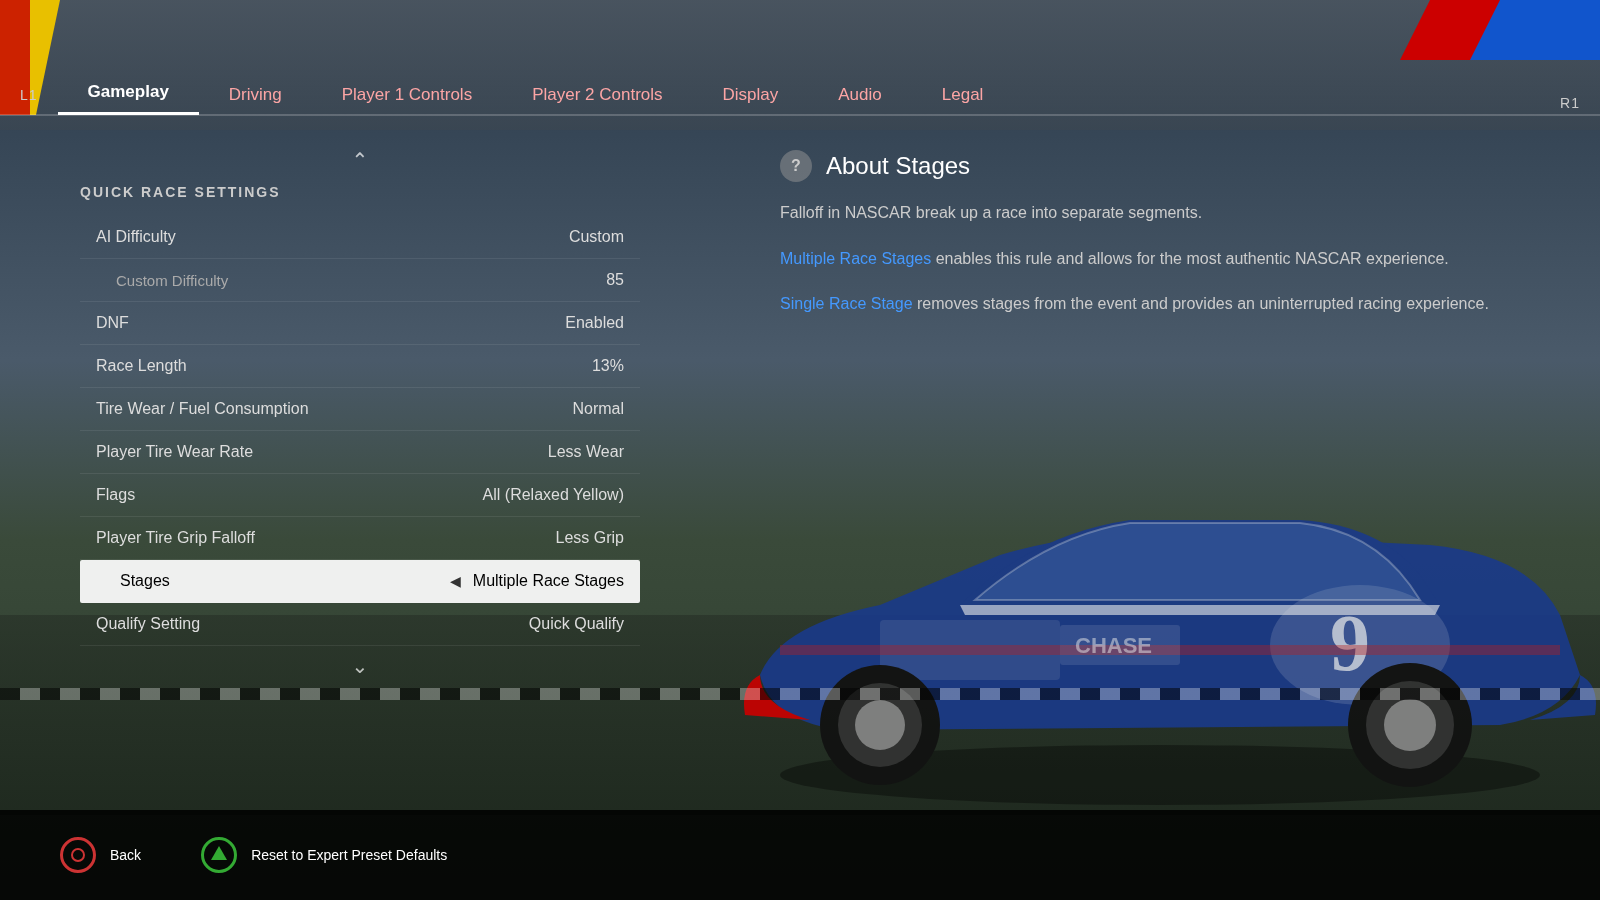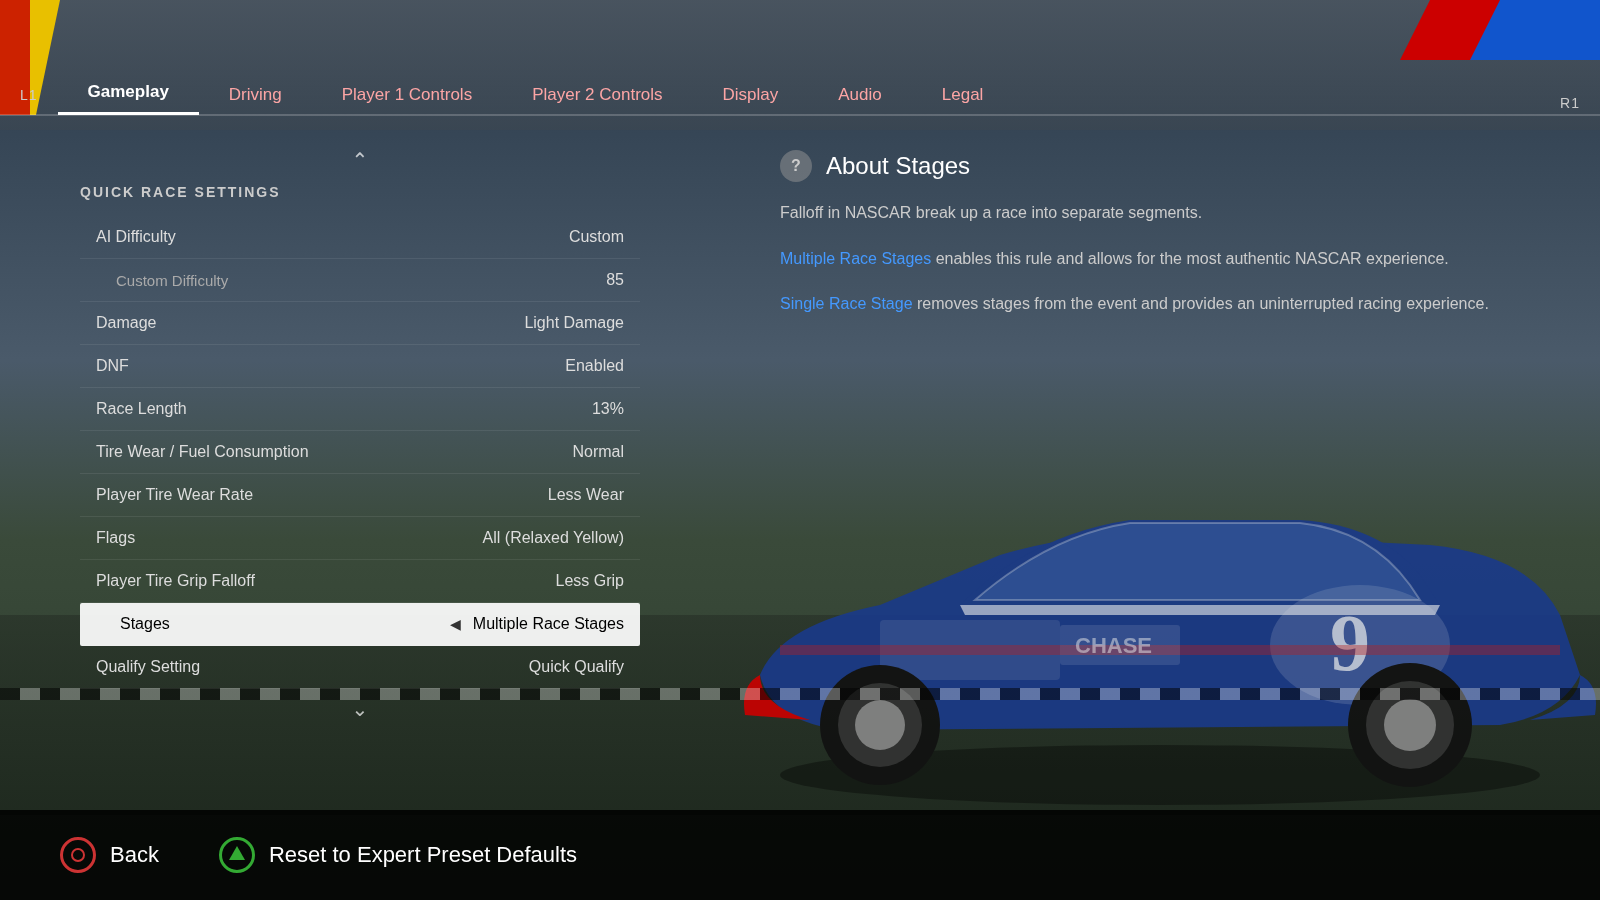--- a/index.html
+++ b/index.html
@@ -277,21 +277,21 @@
     .btn-triangle {
       width: 0;
       height: 0;
       border-left: 8px solid transparent;
       border-right: 8px solid transparent;
       border-bottom: 14px solid #33aa33;
       margin-top: -4px;
     }
 
     .btn-label {
-      font-size: 22px;
+      font-size: 14px;
       color: #ffffff;
       font-weight: 400;
       text-align: right;
     }
 
     
     .car-container {
       position: absolute;
       bottom: 85px;
       right: -30px;
@@ -463,24 +463,20 @@
       <li class="setting-row">
         <span class="setting-name">AI Difficulty</span>
         <span class="setting-value">Custom</span>
       </li>
 
       <li class="setting-row indented">
         <span class="setting-name">Custom Difficulty</span>
         <span class="setting-value">85</span>
       </li>
 
-      <li class="setting-row">
-        <span class="setting-name">Damage</span>
-        <span class="setting-value">Light Damage</span>
-      </li>
 
       <li class="setting-row">
         <span class="setting-name">DNF</span>
         <span class="setting-value">Enabled</span>
       </li>
 
       <li class="setting-row">
         <span class="setting-name">Race Length</span>
         <span class="setting-value">13%</span>
       </li>

